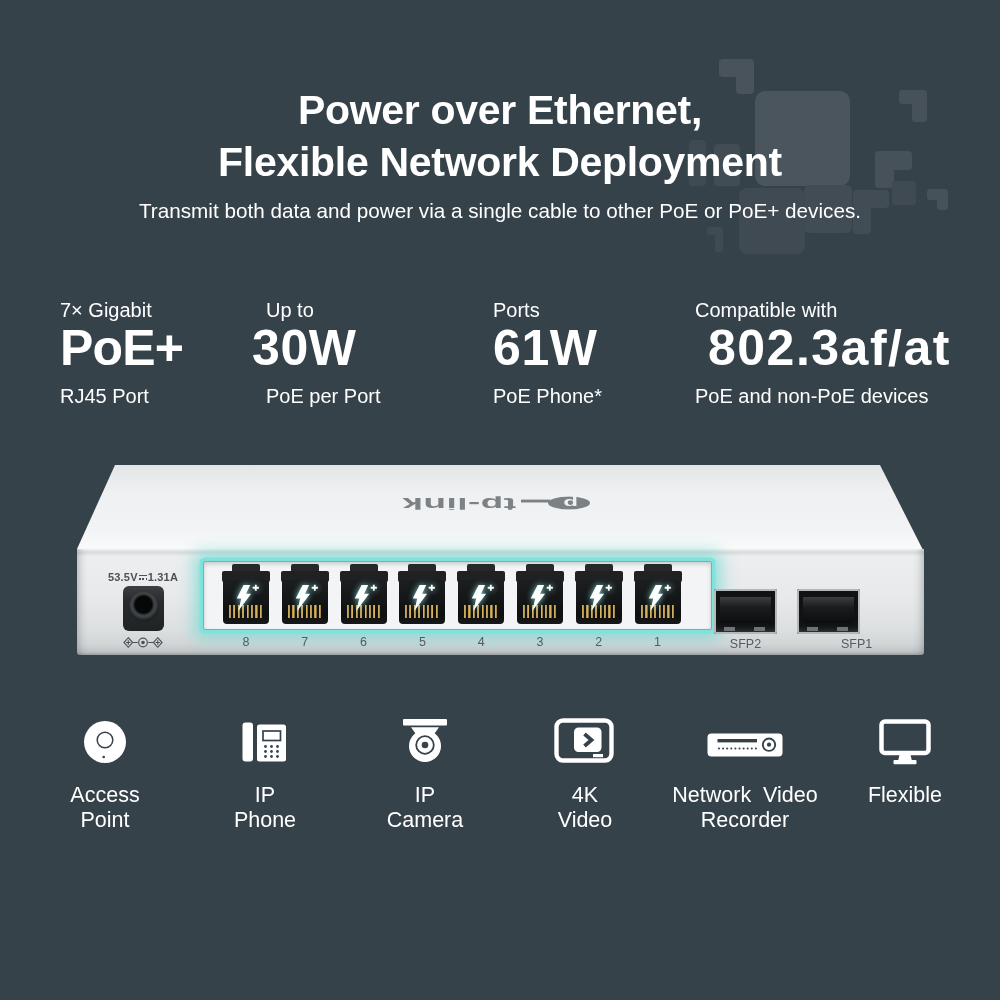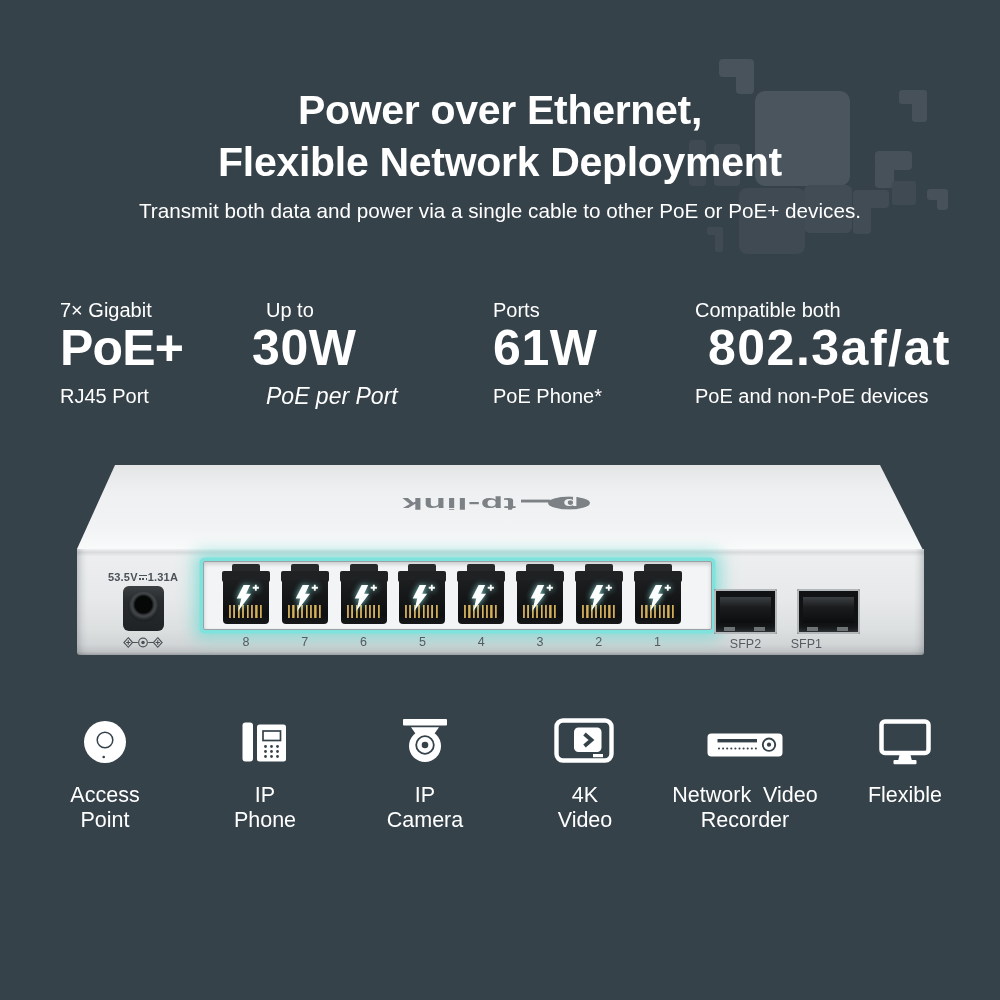--- a/index.html
+++ b/index.html
@@ -29,25 +29,25 @@
 <div class="abs w" style="left:0;top:85px;width:1000px;text-align:center;
  font-size:41px;font-weight:bold;line-height:51.5px;letter-spacing:-0.3px;">
 Power over Ethernet,<br>Flexible Network Deployment</div>
 <div class="abs w" style="left:0;top:196px;width:1000px;text-align:center;
  font-size:20.7px;line-height:30px;">Transmit both data and power via a single cable to other PoE or PoE+ devices.</div>
 <div class="abs w" style="left:60px;top:300px;font-size:20px;line-height:20px;">7× Gigabit</div>
 <div class="abs w" style="left:60px;top:323px;font-size:50px;font-weight:bold;line-height:50px;letter-spacing:-0.8px;">PoE+</div>
 <div class="abs w" style="left:60px;top:386px;font-size:20px;line-height:20px;">RJ45 Port</div>
 <div class="abs w" style="left:266px;top:300px;font-size:20px;line-height:20px;">Up to</div>
 <div class="abs w" style="left:252px;top:323px;font-size:50px;font-weight:bold;line-height:50px;letter-spacing:0.6px;">30W</div>
-<div class="abs w" style="left:266px;top:386px;font-size:23px;line-height:20px;font-style:italic;">PoE per Port</div>
+<div class="abs w" style="left:266px;top:386px;font-size:20px;line-height:20px;">PoE per Port</div>
 <div class="abs w" style="left:493px;top:300px;font-size:20px;line-height:20px;">Ports</div>
 <div class="abs w" style="left:493px;top:323px;font-size:50px;font-weight:bold;line-height:50px;letter-spacing:0.6px;">61W</div>
 <div class="abs w" style="left:493px;top:386px;font-size:20px;line-height:20px;">PoE Phone*</div>
-<div class="abs w" style="left:695px;top:300px;font-size:20px;line-height:20px;">Compatible both</div>
+<div class="abs w" style="left:695px;top:300px;font-size:20px;line-height:20px;">Compatible with</div>
 <div class="abs w" style="left:708px;top:323px;font-size:50px;font-weight:bold;line-height:50px;letter-spacing:1.5px;">802.3af/at</div>
 <div class="abs w" style="left:695px;top:386px;font-size:20px;line-height:20px;">PoE and non-PoE devices</div>
 <div class="abs" style="left:77px;top:465px;width:847px;height:90px;
  background:linear-gradient(180deg,#e3e5e6 0%,#eef0f1 30%,#f2f3f4 70%,#fbfcfc 100%);
  clip-path:polygon(38px 0px, 803px 0px, 847px 87px, 0px 84px);"></div>
 <div class="abs" style="left:399px;top:490px;width:192px;height:26px;
  transform:rotate(180deg) scaleY(0.52);opacity:.78;">
 <svg width="192" height="26" viewBox="0 0 192 26">
  <g fill="#5d6267">
   <ellipse cx="22" cy="13" rx="21" ry="12.5"></ellipse>
@@ -154,21 +154,21 @@
  background:#101214;box-shadow:inset 0 0 0 2px #b4b8ba, inset 0 -6px 8px -5px #5e6366;"></div>
 <div class="abs" style="left:720px;top:597px;width:51px;height:26px;background:linear-gradient(180deg,#3c3f41,#1a1c1e 40%,#0c0d0e);"></div>
 <div class="abs" style="left:724px;top:627px;width:11px;height:4px;background:#6e7376;"></div>
 <div class="abs" style="left:754px;top:627px;width:11px;height:4px;background:#6e7376;"></div>
 <div class="abs" style="left:714px;top:637px;width:63px;text-align:center;font-size:12.5px;color:#555b60;">SFP2</div>
 <div class="abs" style="left:797px;top:589px;width:63px;height:45px;border-radius:2px;
  background:#101214;box-shadow:inset 0 0 0 2px #b4b8ba, inset 0 -6px 8px -5px #5e6366;"></div>
 <div class="abs" style="left:803px;top:597px;width:51px;height:26px;background:linear-gradient(180deg,#3c3f41,#1a1c1e 40%,#0c0d0e);"></div>
 <div class="abs" style="left:807px;top:627px;width:11px;height:4px;background:#6e7376;"></div>
 <div class="abs" style="left:837px;top:627px;width:11px;height:4px;background:#6e7376;"></div>
-<div class="abs" style="left:759px;top:637px;width:63px;text-align:right;font-size:12.5px;color:#555b60;">SFP1</div>
+<div class="abs" style="left:841px;top:637px;width:63px;text-align:left;font-size:12.5px;color:#555b60;">SFP1</div>
 <svg class="abs" style="left:82px;top:719px;" width="46" height="46" viewBox="0 0 46 46">
  <circle cx="23" cy="23" r="21" fill="#fff"></circle>
  <circle cx="23" cy="21" r="7.8" fill="none" stroke="#36424A" stroke-width="1.5"></circle>
  <circle cx="21.7" cy="38" r="1.3" fill="#36424A"></circle>
 </svg>
 <svg class="abs" style="left:241px;top:720px;" width="46" height="44" viewBox="0 0 46 44">
  <rect x="1.5" y="2.5" width="10.5" height="39" rx="3" fill="#fff"></rect>
  <rect x="16" y="4.5" width="29" height="37" rx="2.5" fill="#fff"></rect>
  <rect x="22" y="11" width="17.5" height="9.5" fill="none" stroke="#36424A" stroke-width="1.7"></rect>
  <g fill="#36424A">

